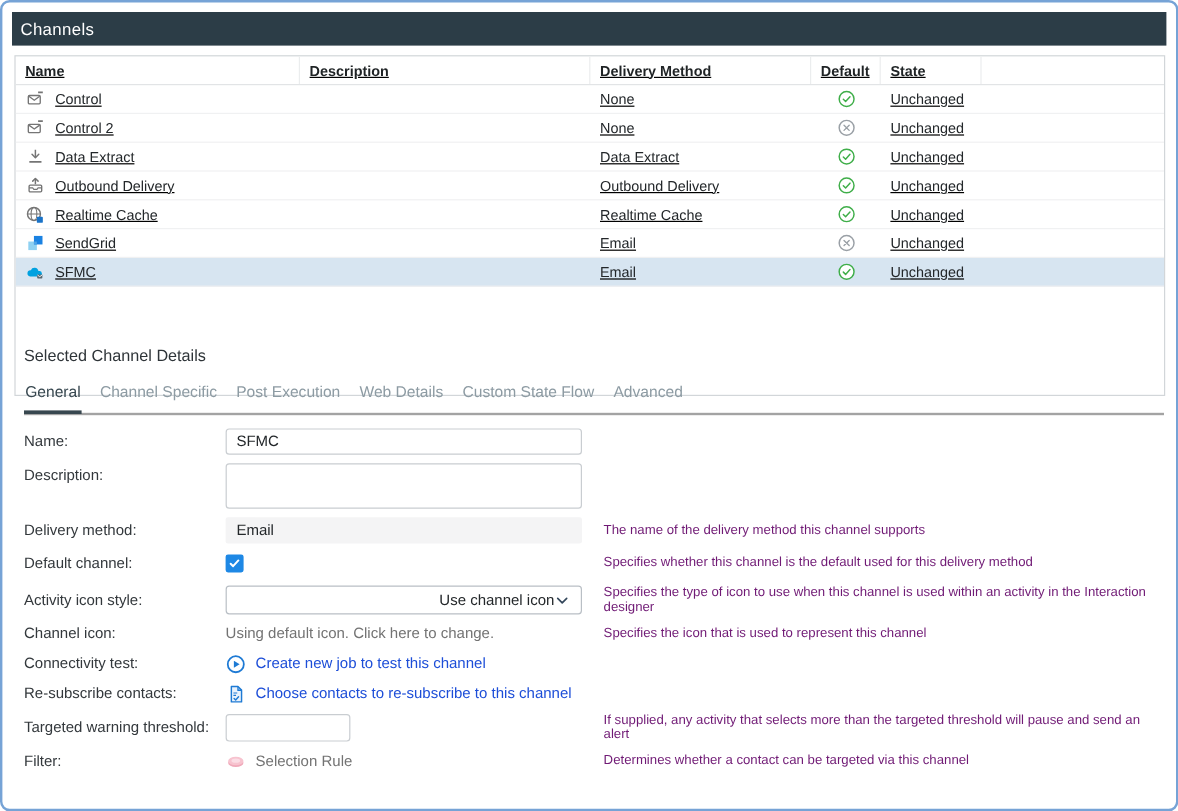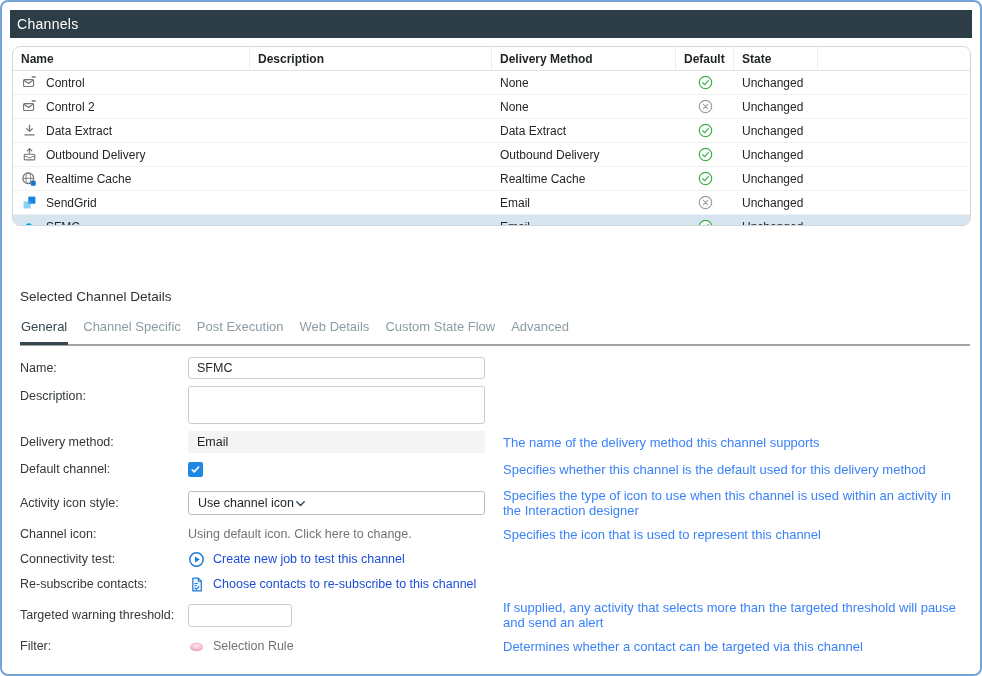--- a/index.html
+++ b/index.html
@@ -10,22 +10,22 @@
     overflow:hidden; font-family:"Liberation Sans", sans-serif;
   }
   
   .titlebar {
     position:absolute; left:8px; top:8px; width:calc(100% - 16px); height:28px;
     background:#2c3d47; color:#fff; display:flex; align-items:center;
     padding:0 7px; font-size:14px; letter-spacing:.3px;
   }
   
   .tablebox {
-    position:absolute; left:10px; top:44px; width:calc(100% - 19px); height:180px;
-    border:1px solid #d2d6d9; border-radius:8px; background:#fff; overflow:hidden;
+    position:absolute; left:10px; top:44px; width:calc(100% - 19px); height:284px;
+    border:1px solid #d2d6d9; border-radius:0; background:#fff; overflow:hidden;text-decoration:underline;
   }
   .thead, .trow {
     display:grid; grid-template-columns:237px 242px 184px 58px 84px 1fr;
     height:24px; align-items:stretch;
   }
   .thead { border-bottom:1px solid #e2e4e6; }
   .hcell {
     display:flex; align-items:center; padding:0 8px;
     font-size:12px; font-weight:700; color:#1f2325;
     border-right:1px solid #ebedee;
@@ -48,40 +48,40 @@
   
   .form { margin-top:11px; display:flex; flex-direction:column; }
   .frow {
     display:grid; grid-template-columns:168px 306px 1fr;
     align-items:center; margin-bottom:7px; min-height:18px;
   }
   .frow.top { align-items:flex-start; }
   .flabel { font-size:12.5px; color:#33383c; }
   .frow.top .flabel { padding-top:3px; }
   .fctrl { display:flex; align-items:center; gap:8px; }
-  .fhelp { font-size:13px; color:#3b82f6; padding-left:9px; }
+  .fhelp { font-size:11px; color:#701a75; padding-left:9px; }
   .tinput {
     width:297px; height:22px; border:1px solid #c9cdd1; border-radius:3px;
     padding:0 8px; font-size:12.5px; font-family:inherit; color:#23272a; outline:none;
   }
   .tarea {
     width:297px; height:38px; border:1px solid #c9cdd1; border-radius:3px;
     padding:3px 8px; font-size:12.5px; font-family:inherit; color:#23272a; resize:none; outline:none;
   }
   .readonly {
     width:297px; height:22px; background:#f4f4f5; border-radius:2px;
     display:flex; align-items:center; padding:0 9px; font-size:12.5px; color:#23272a;
   }
   .checkbox {
     width:15px; height:15px; background:#1e88e5; border-radius:2px;
     display:flex; align-items:center; justify-content:center; cursor:pointer;
   }
   .select {
     width:297px; height:24px; border:1px solid #b9bfc5; border-radius:3px;
-    display:flex; align-items:center; justify-content:flex-start;
+    display:flex; align-items:center; justify-content:flex-end;
     padding:0 9px; font-size:12.5px; color:#23272a; cursor:pointer; background:#fff;
   }
   .smallinput {
     width:104px; height:23px; border:1px solid #c9cdd1; border-radius:3px;
     padding:0 7px; font-size:12.5px; font-family:inherit; outline:none;
   }
   .linktext { font-size:12.5px; color:#1d4ed8; cursor:pointer; }
   .greytext { font-size:12.5px; color:#737373; cursor:pointer; }
   .iconbtn { display:flex; align-items:center; gap:8px; cursor:pointer; }
   .smicon { width:17px; height:17px; display:flex; align-items:center; justify-content:center; }

